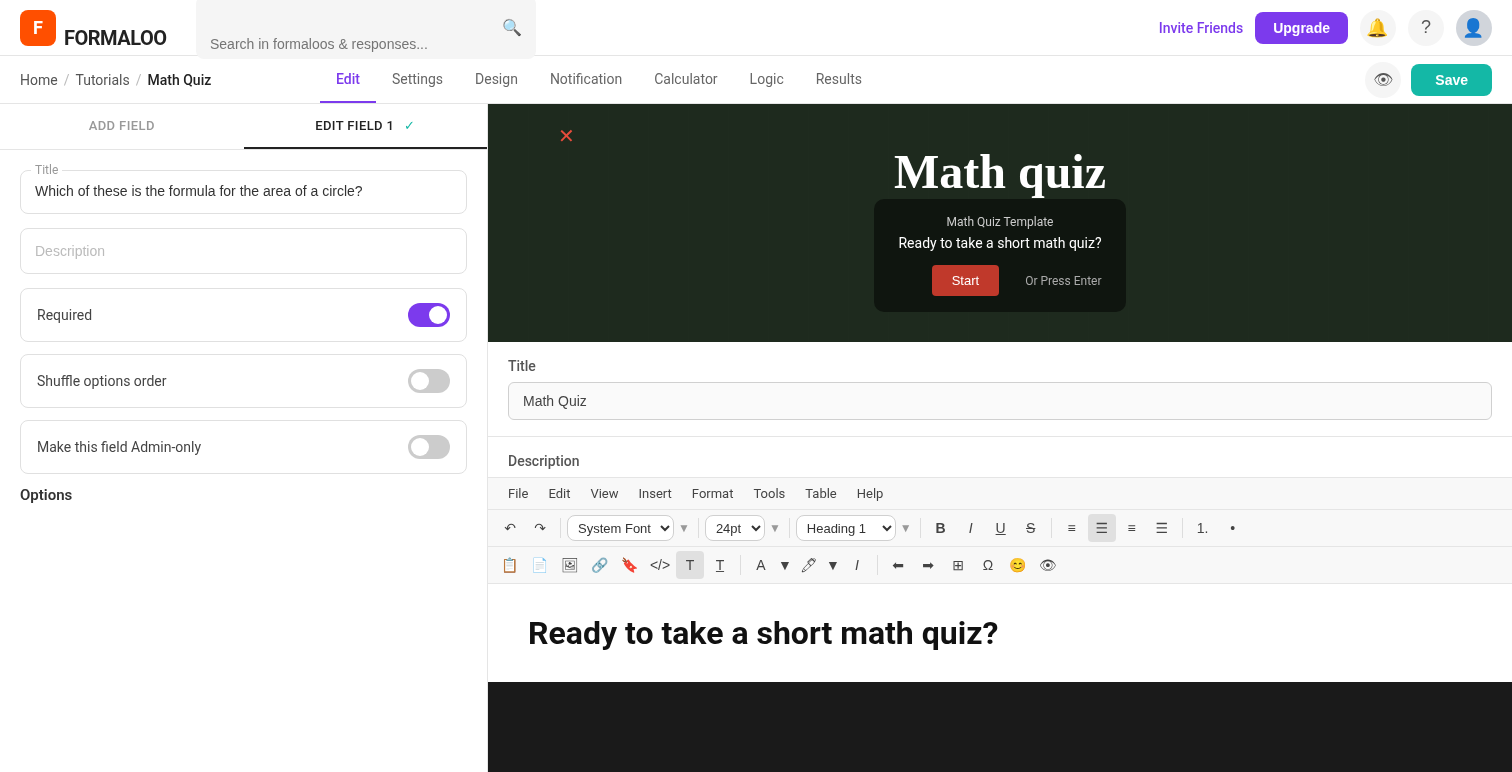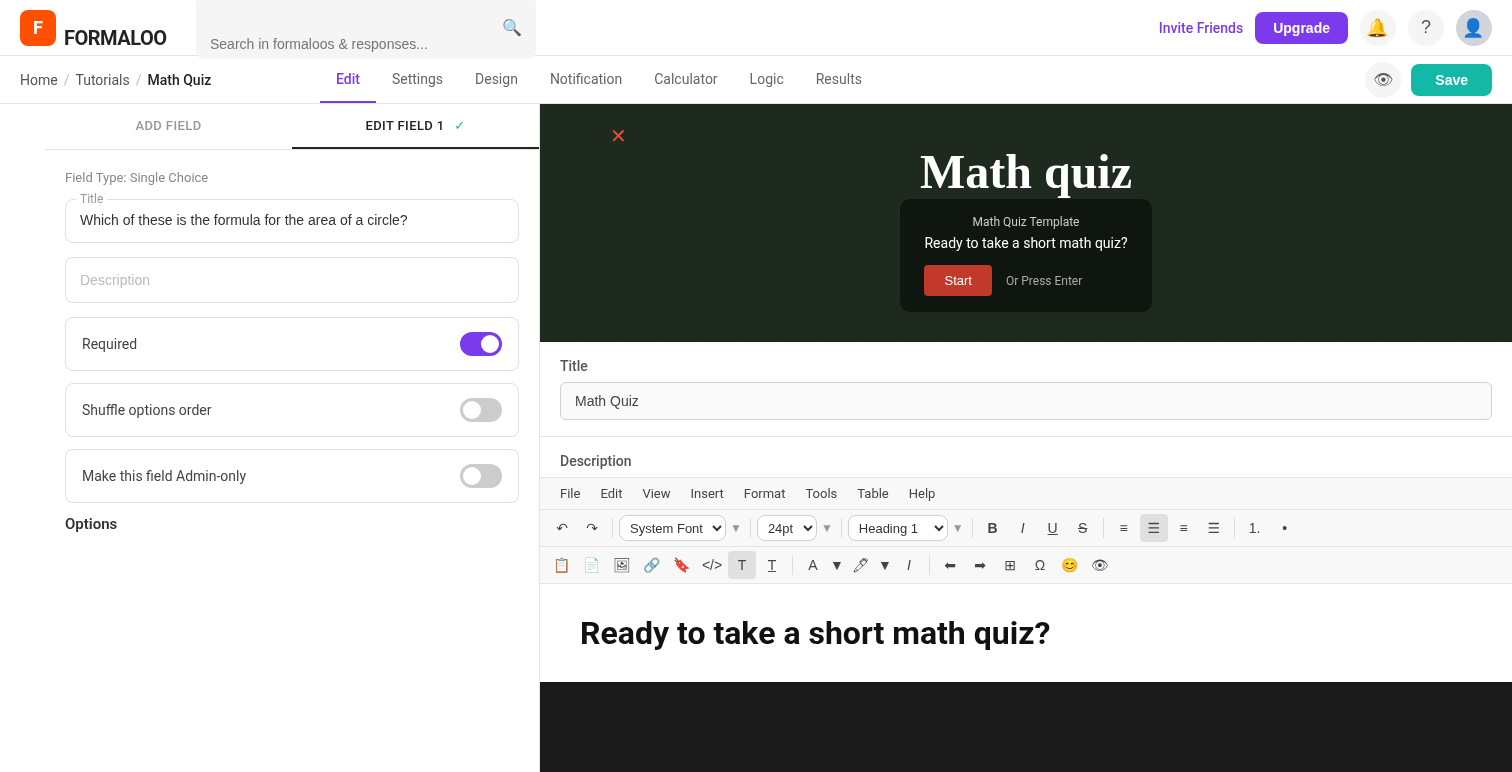--- a/index.html
+++ b/index.html
@@ -29,21 +29,21 @@
     .tab { padding: 0 16px; height: 100%; display: flex; align-items: center; font-size: 14px; color: #666; cursor: pointer; border-bottom: 2px solid transparent; }
     .tab.active { color: #7c3aed; border-bottom: 2px solid #7c3aed; font-weight: 500; }
     .sub-nav-right { display: flex; align-items: center; gap: 10px; margin-left: auto; }
     .preview-btn { width: 36px; height: 36px; border-radius: 50%; background: #f5f5f5; border: none; cursor: pointer; display: flex; align-items: center; justify-content: center; color: #555; font-size: 16px; }
     .save-btn { background: #14b8a6; color: #fff; border: none; border-radius: 8px; padding: 8px 24px; font-size: 14px; font-weight: 600; cursor: pointer; }
 
     
     .main-layout { display: flex; height: calc(772px - 56px - 48px); }
 
     
-    .left-panel { width: 540px; background: #fff; border-right: 1px solid #e5e5e5; overflow-y: auto; flex-shrink: 0; padding-left: 45px; }
+    .left-panel { width: 488px; background: #fff; border-right: 1px solid #e5e5e5; overflow-y: auto; flex-shrink: 0; }
     .panel-tabs { display: flex; border-bottom: 1px solid #e5e5e5; }
     .panel-tab { flex: 1; text-align: center; padding: 14px; font-size: 13px; font-weight: 500; color: #999; cursor: pointer; letter-spacing: 0.03em; text-transform: uppercase; }
     .panel-tab.active { color: #222; border-bottom: 2px solid #222; }
     .panel-tab-check { color: #14b8a6; margin-left: 6px; }
 
     .panel-content { padding: 20px 20px; }
     .field-type-label { font-size: 13px; color: #888; margin-bottom: 14px; }
 
     .form-group { margin-bottom: 14px; }
     .field-input { width: 100%; border: 1px solid #e0e0e0; border-radius: 8px; padding: 14px 14px; font-size: 14px; color: #333; outline: none; }
@@ -162,21 +162,20 @@
       <div class="panel-tab">
         <span>ADD FIELD</span>
       </div>
       <div class="panel-tab active">
         <span>EDIT FIELD 1</span>
         <span class="panel-tab-check">✓</span>
       </div>
     </div>
 
     <div class="panel-content">
-      <div class="field-type-label">Field Type: Single Choice</div>
 
       <div class="form-group">
         <div class="title-wrapper">
           <span class="title-legend">Title</span>
           <input class="field-input" style="border: none; padding: 4px 0px; width: 100%;" type="text" value="Which of these is the formula for the area of a circle?">
         </div>
       </div>
 
       <div class="form-group">
         <input class="field-input" type="text" placeholder="Description" style="">
@@ -213,21 +212,21 @@
 
   <div class="right-panel">
 
     <div class="chalkboard-bg">
       <div class="chalk-texture"></div>
       <span class="red-x">✕</span>
       <div class="quiz-title-display">Math quiz</div>
       <div class="preview-card">
         <div class="preview-card-title">Math Quiz Template</div>
         <div class="preview-card-subtitle">Ready to take a short math quiz?</div>
-        <div style="display:flex;align-items:center;gap:8px;justify-content:flex-start;">
+        <div style="display:flex;align-items:center;gap:20px;justify-content:flex-end;">
           <button class="preview-start-btn">Start</button>
           <span class="preview-enter-text">Or Press Enter</span>
         </div>
       </div>
     </div>
 
     <div class="editor-area">
 
       <div class="editor-section">
         <div class="editor-section-label">Title</div>

